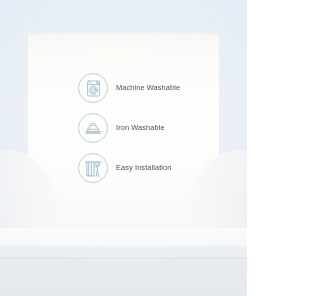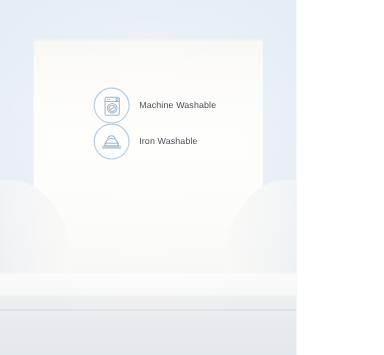--- a/index.html
+++ b/index.html
@@ -83,21 +83,21 @@
       radial-gradient(120% 80% at 50% 42%, rgba(255,255,255,.55) 0%, rgba(255,255,255,0) 62%);
   }
 
   
   .features {
     position: absolute;
     left: 78px;
     top: 73px;
     display: flex;
     flex-direction: column;
-    gap: 0;
+    gap: 10px;
   }
   .feature-row {
     display: flex;
     align-items: center;
     gap: 8px;
     height: 30px;
   }
   .icon-badge {
     width: 30px;
     height: 30px;
@@ -155,15 +155,32 @@
           <path d="M5.2 16.4 C5.2 12.2 8.3 8.6 12 8.6 C15.7 8.6 18.8 12.2 18.8 16.4 Z"></path>
           <path d="M8.2 8.9 C8.6 7.1 10.1 6.1 12 6.1 C13.9 6.1 15.1 7.2 15.4 8.9"></path>
           <line x1="5.2" y1="13.6" x2="18.8" y2="13.6"></line>
           <path d="M3.1 16.4 H20.9"></path>
           <path d="M3.1 18.3 H20.9"></path>
         </svg>
       </span>
       <span class="feature-label">Iron Washable</span>
     </div>
 
+    <div class="feature-row">
+      <span class="icon-badge">
+        <svg width="21" height="21" viewBox="0 0 24 24" fill="none" stroke="#9db9cf" stroke-width="1.1" stroke-linecap="round" stroke-linejoin="round">
+          <line x1="3" y1="4.6" x2="21" y2="4.6"></line>
+          <path d="M4.4 4.6 V20.4 H12.6 V4.6"></path>
+          <path d="M6.6 4.6 V20.4"></path>
+          <path d="M9.6 4.6 V20.4"></path>
+          <circle cx="16.4" cy="6.4" r="2"></circle>
+          <path d="M16.4 8.6 V15.4"></path>
+          <path d="M16.4 15.4 L14.9 21"></path>
+          <path d="M16.4 15.4 L18.1 21"></path>
+          <path d="M16.4 10.2 L19.6 7.4"></path>
+          <path d="M16.4 10.6 L13.6 9.2"></path>
+        </svg>
+      </span>
+      <span class="feature-label">Easy Installation</span>
+    </div>
 
   </div>
 </div>
 
 </body></html>

